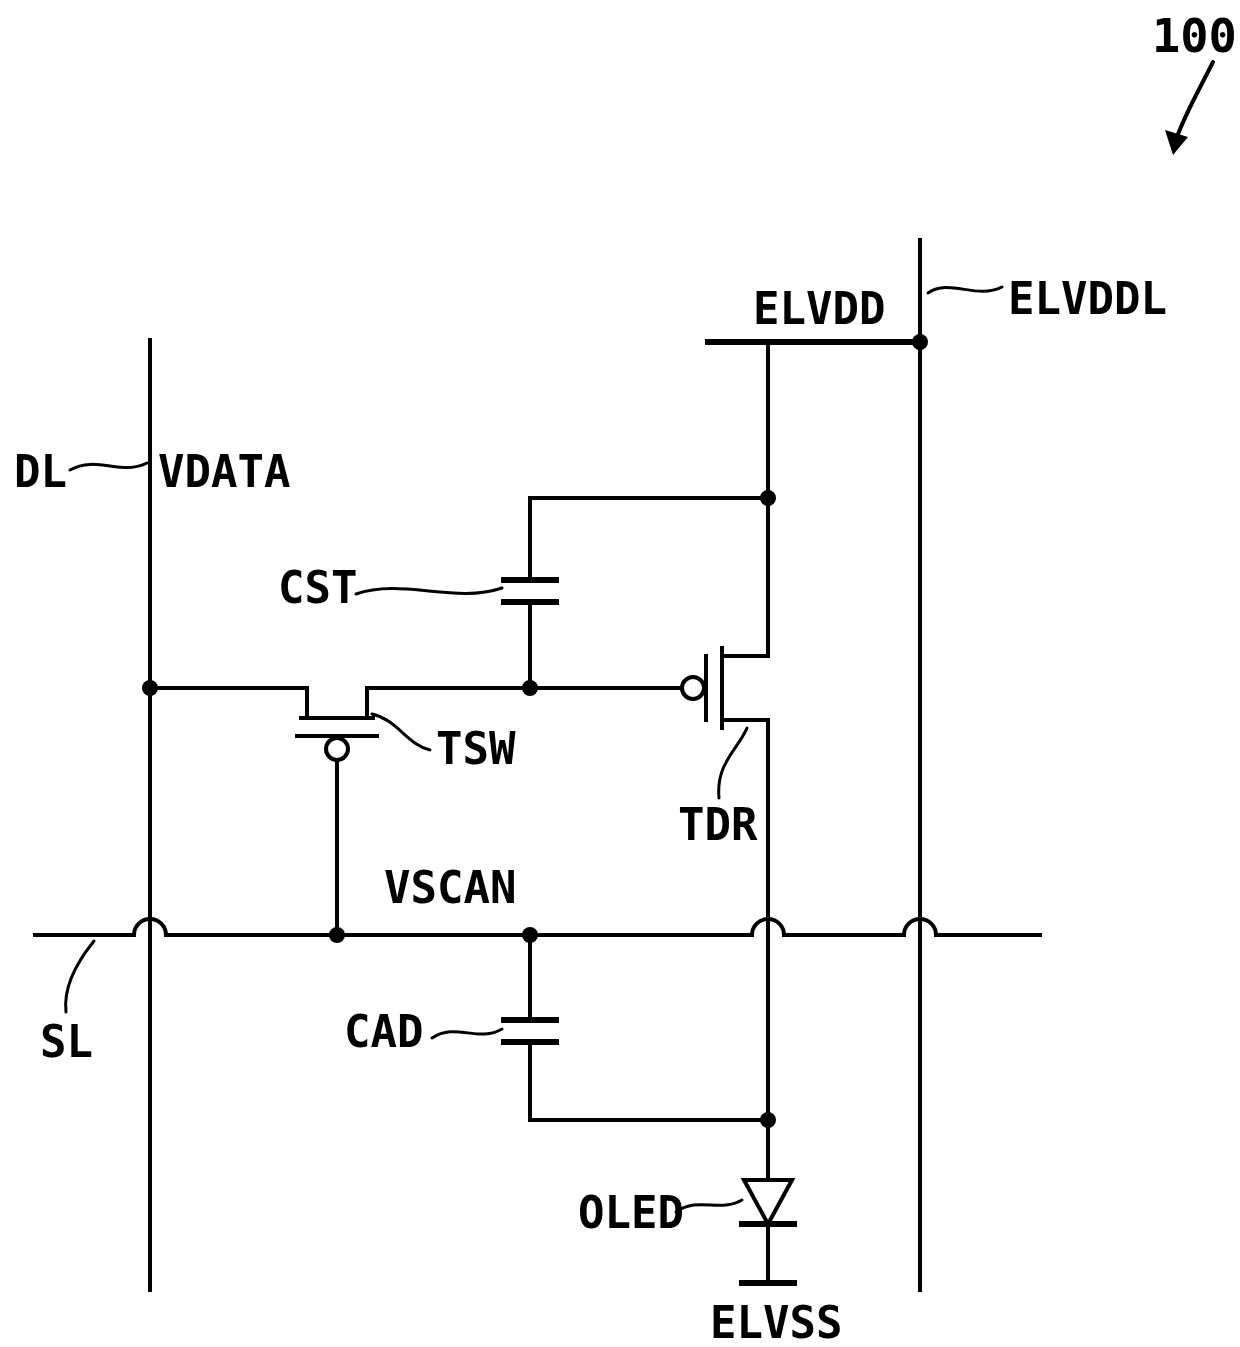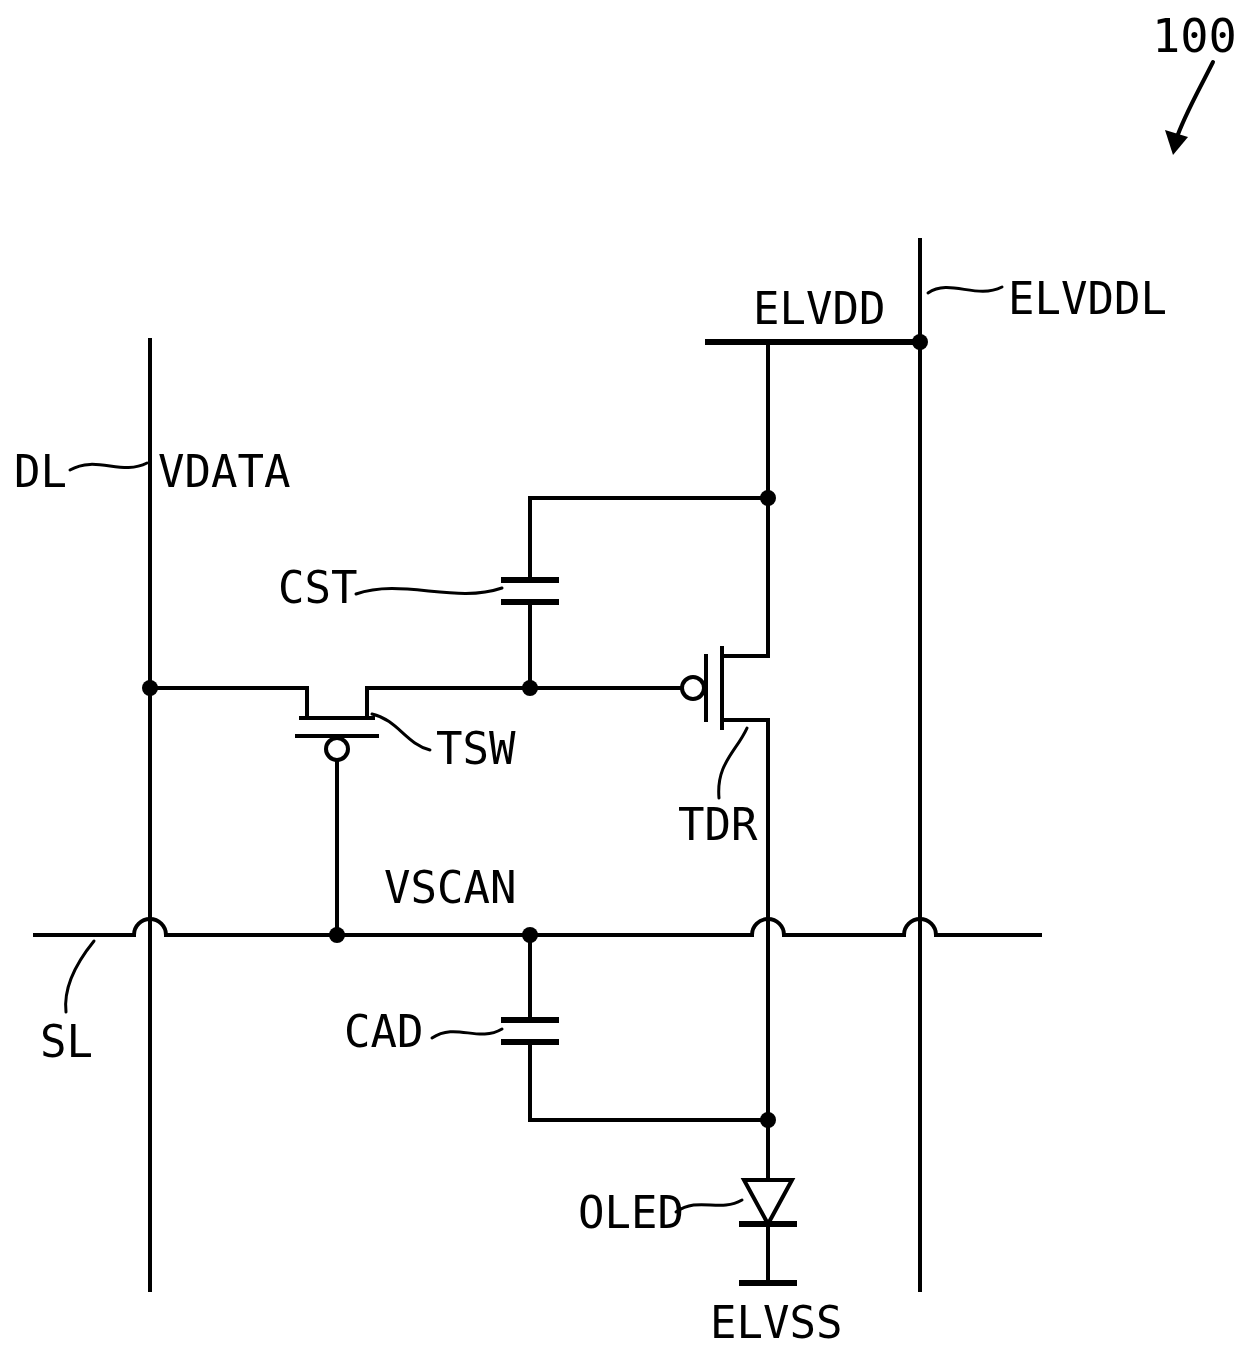--- a/index.html
+++ b/index.html
@@ -1,18 +1,18 @@
 <!DOCTYPE html>
 <html style="--line: #000000; --bg: #ffffff;"><head>
 <meta charset="utf-8">
 <style>
   :root { --line:#000000; --bg:#ffffff; }
   * { box-sizing:border-box; }
   body { margin:0; background:var(--bg); font-family:"DejaVu Sans Mono", monospace; }
-  .canvas { position:relative; width:1240px; height:1347px; background:var(--bg); overflow:hidden; }
+  .canvas { position:relative; width:1240px; height:1347px; background:var(--bg); overflow:hidden;font-weight:bold; }
   svg { display:block; }
   .wire { stroke:var(--line); stroke-width:4; fill:none; stroke-linecap:square; }
   .thick { stroke-width:6; }
   .dot { fill:var(--line); stroke:none; }
   .bubble { fill:var(--bg); stroke:var(--line); stroke-width:4; }
   .poly { fill:var(--bg); stroke:var(--line); stroke-width:4; stroke-linejoin:miter; }
   .squiggle { stroke:var(--line); stroke-width:3; fill:none; stroke-linecap:round; }
   .arrowhead { fill:var(--line); stroke:none; }
   text.lbl { font-family:"DejaVu Sans Mono", monospace; font-size:44px; fill:var(--line); }
   text.ref { font-size:47px; }

